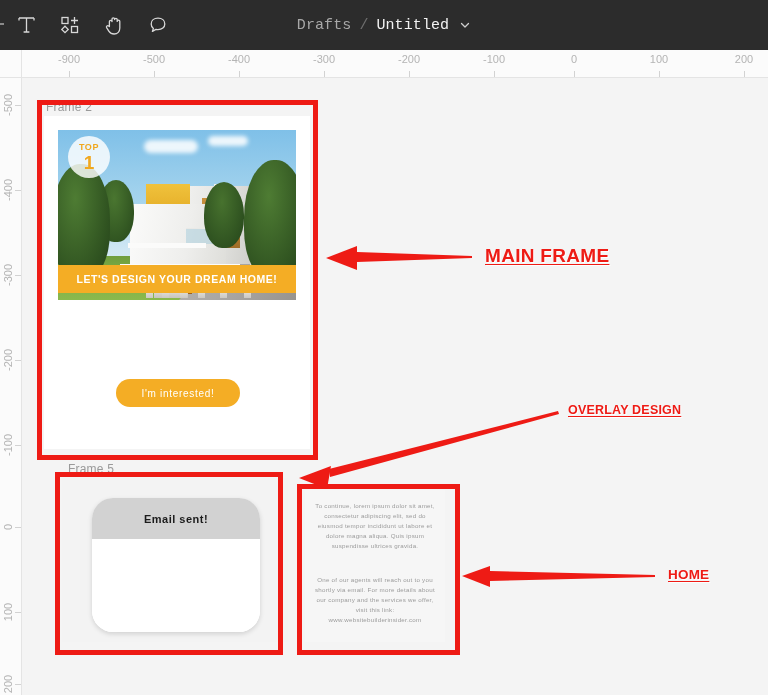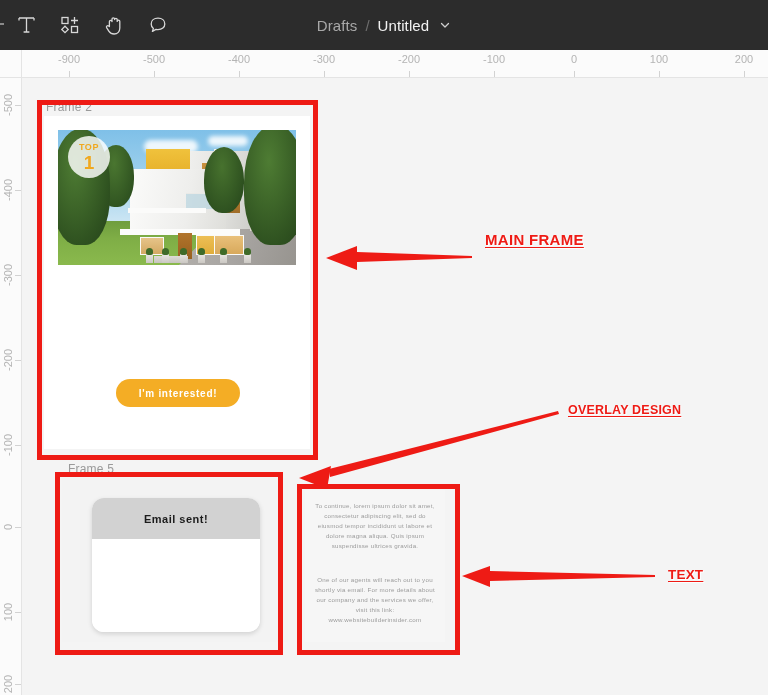--- a/index.html
+++ b/index.html
@@ -27,21 +27,21 @@
   .edge-sliver {
     position: absolute; left: 0; top: 23px;
     width: 4px; height: 2px; background: #8a8a8a;
   }
 
   .doc-title {
     position: absolute; left: 0; top: 0; width: 768px; height: 50px;
     display: flex; align-items: center; justify-content: center;
     gap: 8px; pointer-events: none;
   }
-  .doc-title > * { pointer-events: auto; }
+  .doc-title > * { pointer-events: auto; font-family: Liberation Mono, monospace; }
   .crumb-drafts {
     color: #a8a8a8; font-size: 15px; letter-spacing: .1px; cursor: pointer;
   }
   .crumb-sep { color: #6e6e6e; font-size: 15px; }
   .crumb-file {
     color: #f2f2f2; font-size: 15px; letter-spacing: .1px; cursor: pointer;
   }
   .crumb-caret { margin-left: 2px; cursor: pointer; display:flex; align-items:center; }
 
   
@@ -89,21 +89,21 @@
     letter-spacing: .2px; white-space: nowrap;
   }
 
   
   .art1 {
     position: absolute; left: 22px; top: 38px;
     width: 266px; height: 333px;
     background: #ffffff;
   }
   .hero {
-    position: absolute; left: 14px; top: 14px; width: 238px; height: 135px;
+    position: absolute; left: 14px; top: 14px; width: 238px; height: 170px;
     overflow: hidden;
   }
   .sky {
     position: absolute; inset: 0;
     background: linear-gradient(#7fc0e8 0%, #a9d6ee 45%, #cfe7f4 70%, #dfeef7 100%);
   }
   .cloud {
     position: absolute; background: rgba(255,255,255,.85); border-radius: 40px;
     filter: blur(2px);
   }
@@ -256,32 +256,32 @@
     line-height: 1.55; text-align: center; letter-spacing: .2px;
   }
   .cta {
     position: absolute; left: 72px; top: 263px;
     width: 124px; height: 28px; border-radius: 14px;
     background: #f4ad25;
     display: flex; align-items: center; justify-content: center;
     cursor: pointer;
   }
   .cta-text {
-    color: #ffffff; font-size: 10px; font-weight: bold; letter-spacing: .7px;
+    color: #ffffff; font-size: 10px; font-weight: normal; letter-spacing: .7px;
   }
 
   
   .art2 {
     position: absolute; left: 40px; top: 400px;
     width: 226px; height: 164px;
     background: #f3f3f3;
   }
   .modal {
     position: absolute; left: 30px; top: 20px; width: 168px; height: 134px;
-    border-radius: 12px; background: #ffffff;
+    border-radius: 21px; background: #ffffff;
     box-shadow: 0 2px 5px rgba(0,0,0,.14);
     overflow: hidden;
   }
   .modal-head {
     height: 41px; background: #d2d2d2;
     display: flex; align-items: center; justify-content: center;
   }
   .modal-title {
     font-size: 11px; font-weight: bold; color: #1c1c1c; letter-spacing: .5px;
   }
@@ -307,21 +307,21 @@
   }
 
   
   .anno {
     position: absolute; color: #ee1b15; font-weight: bold;
     font-family: "Liberation Sans", sans-serif;
     text-decoration: underline; text-underline-offset: 2px;
     text-shadow: 1px 1px 0 rgba(255,255,255,.95);
     white-space: nowrap;
   }
-  .anno-main    { left: 485px; top: 231px; font-size: 15px; letter-spacing: .3px; }
+  .anno-main    { left: 485px; top: 245px; font-size: 19px; letter-spacing: .3px; }
   .anno-overlay { left: 568px; top: 403px; font-size: 12.5px; letter-spacing: .2px; }
   .anno-text    { left: 668px; top: 567px; font-size: 13.5px; letter-spacing: .2px; }
 
   .arrow-svg { position: absolute; left: 0; top: 0; pointer-events: none; }
 </style>
 </head>
 <body>
 
 <div class="toolbar">
   <div class="edge-sliver"></div>
@@ -459,20 +459,23 @@
       <div class="treeM2"></div>
       <div class="treeL"></div>
       <div class="treeR"></div>
 
       <div class="badge">
         <span class="badge-top">TOP</span>
         <span class="badge-num">1</span>
       </div>
     </div>
 
+    <div class="banner">
+      <span class="banner-text">LET'S DESIGN YOUR DREAM HOME!</span>
+    </div>
 
 
     <div class="cta">
       <span class="cta-text">I'm interested!</span>
     </div>
   </div>
 
   <span class="frame-label" style="left:46px; top:384px;">Frame 5</span>
 
   <div class="art2">
@@ -508,13 +511,13 @@
   </g>
 
   <g>
     <polygon points="462,576 490,566 490,587" fill="#ee1b15"></polygon>
     <polygon points="490,571 655,575 655,577 490,581" fill="#ee1b15"></polygon>
   </g>
 </svg>
 
 <span class="anno anno-main">MAIN FRAME</span>
 <span class="anno anno-overlay">OVERLAY DESIGN</span>
-<span class="anno anno-text">TEXT</span>
+<span class="anno anno-text">HOME</span>
 
 </body></html>

